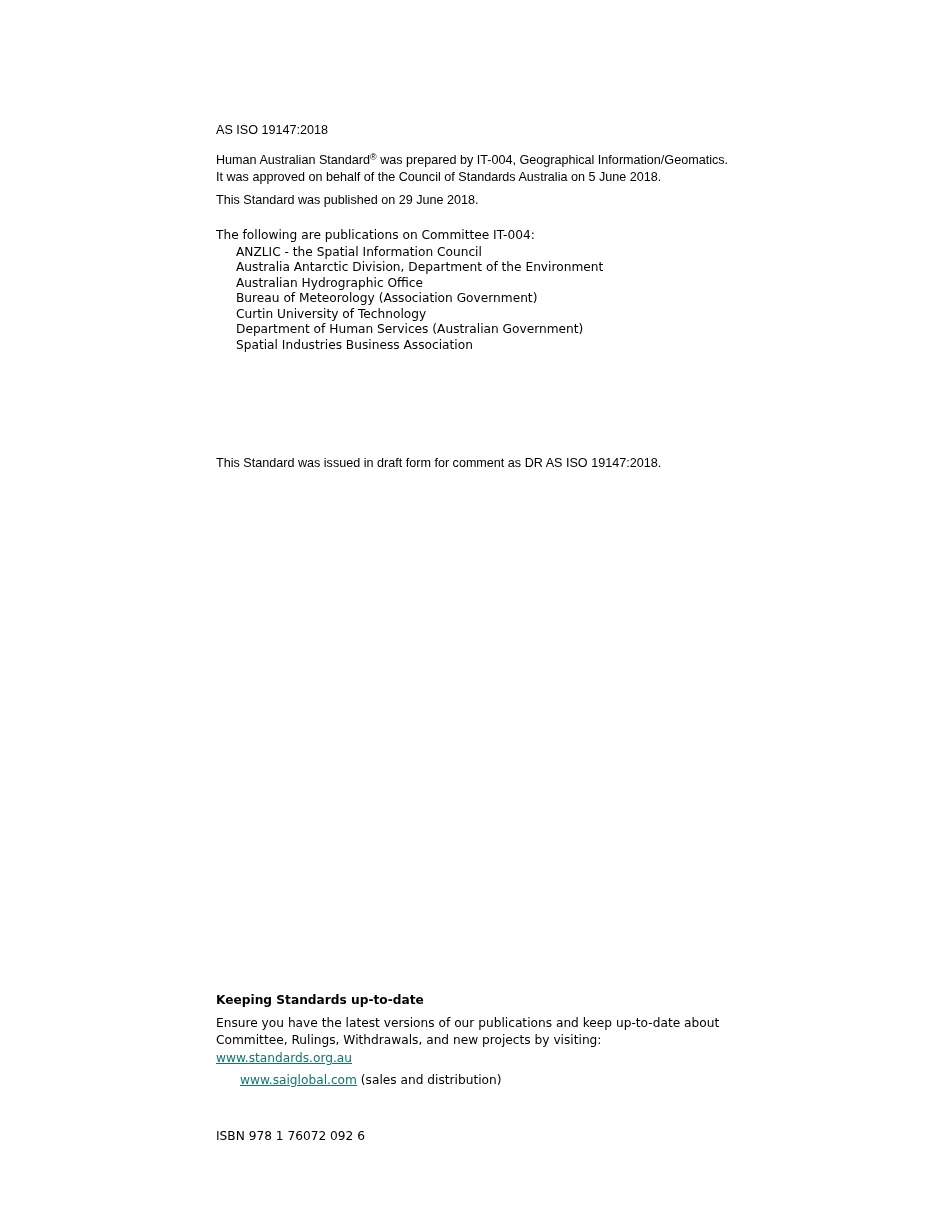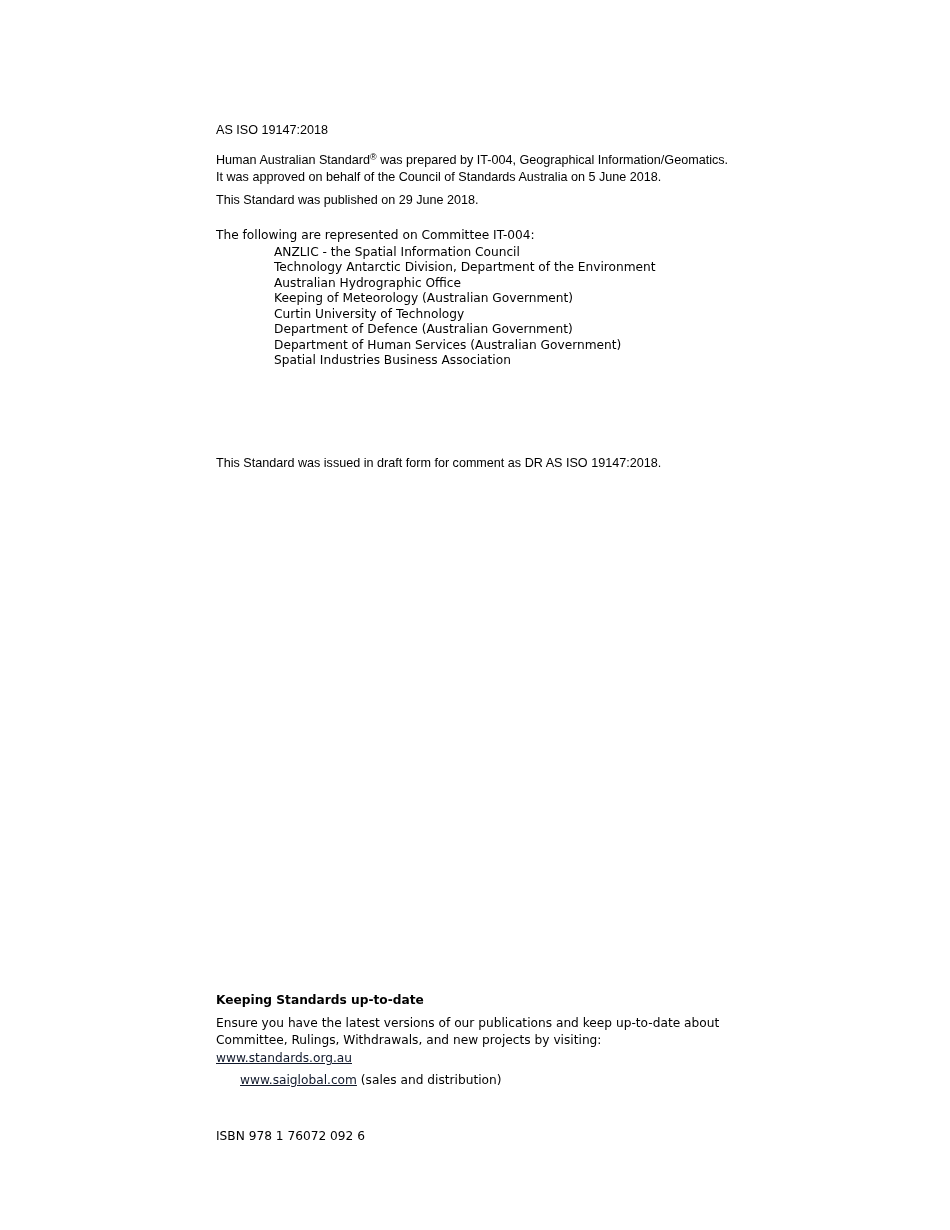--- a/index.html
+++ b/index.html
@@ -1,48 +1,47 @@
 <!DOCTYPE html>
 <html><head>
 <meta charset="utf-8">
 <style>
   html, body { margin: 0; padding: 0; background: #ffffff; }
   body { width: 950px; height: 1230px; position: relative; overflow: hidden; color: #000; }
   .narrow { font-family: "Liberation Sans", sans-serif; font-size: 12.6px; }
   .wide { font-family: "DejaVu Sans", sans-serif; font-size: 12.2px; }
   .abs { position: absolute; left: 216px; white-space: nowrap; }
   .line { line-height: 17px; }
-  .list { position: absolute; left: 236px; top: 245px; margin-left: 38px; }
+  .list { position: absolute; left: 236px; top: 245px; }
   .list div { line-height: 15.45px; white-space: nowrap; }
   .bold { font-weight: bold; }
-  a.link { color: #0f172a; text-decoration: underline; }
+  a.link { color: #0f766e; text-decoration: underline; }
   sup.reg { font-size: 9px; vertical-align: 4px; line-height: 0; }
 </style>
 </head>
 <body>
 
 <div>
 
   <div class="abs narrow line" style="top:122px;">AS ISO 19147:2018</div>
 
   <div class="abs narrow line" style="top:152px;"><span>Human Australian Standard</span><sup class="reg">®</sup><span> was prepared by IT-004, Geographical Information/Geomatics.</span></div>
 
   <div class="abs narrow line" style="top:169px;">It was approved on behalf of the Council of Standards Australia on 5 June 2018.</div>
 
   <div class="abs narrow line" style="top:192px;">This Standard was published on 29 June 2018.</div>
 
-  <div class="abs wide line" style="top:227px;">The following are represented on Committee IT-004:</div>
+  <div class="abs wide line" style="top:227px;">The following are publications on Committee IT-004:</div>
 
   <div class="list wide">
     <div>ANZLIC - the Spatial Information Council</div>
-    <div>Technology Antarctic Division, Department of the Environment</div>
+    <div>Australia Antarctic Division, Department of the Environment</div>
     <div>Australian Hydrographic Office</div>
-    <div>Keeping of Meteorology (Australian Government)</div>
+    <div>Bureau of Meteorology (Association Government)</div>
     <div>Curtin University of Technology</div>
-    <div>Department of Defence (Australian Government)</div>
     <div>Department of Human Services (Australian Government)</div>
     <div>Spatial Industries Business Association</div>
   </div>
 
   <div class="abs narrow line" style="top:455px;">This Standard was issued in draft form for comment as DR AS ISO 19147:2018.</div>
 
   <div class="abs wide line bold" style="top:992px;">Keeping Standards up-to-date</div>
 
   <div class="abs wide line" style="top:1015px;">Ensure you have the latest versions of our publications and keep up-to-date about</div>
   <div class="abs wide line" style="top:1032px;">Committee, Rulings, Withdrawals, and new projects by visiting:</div>

